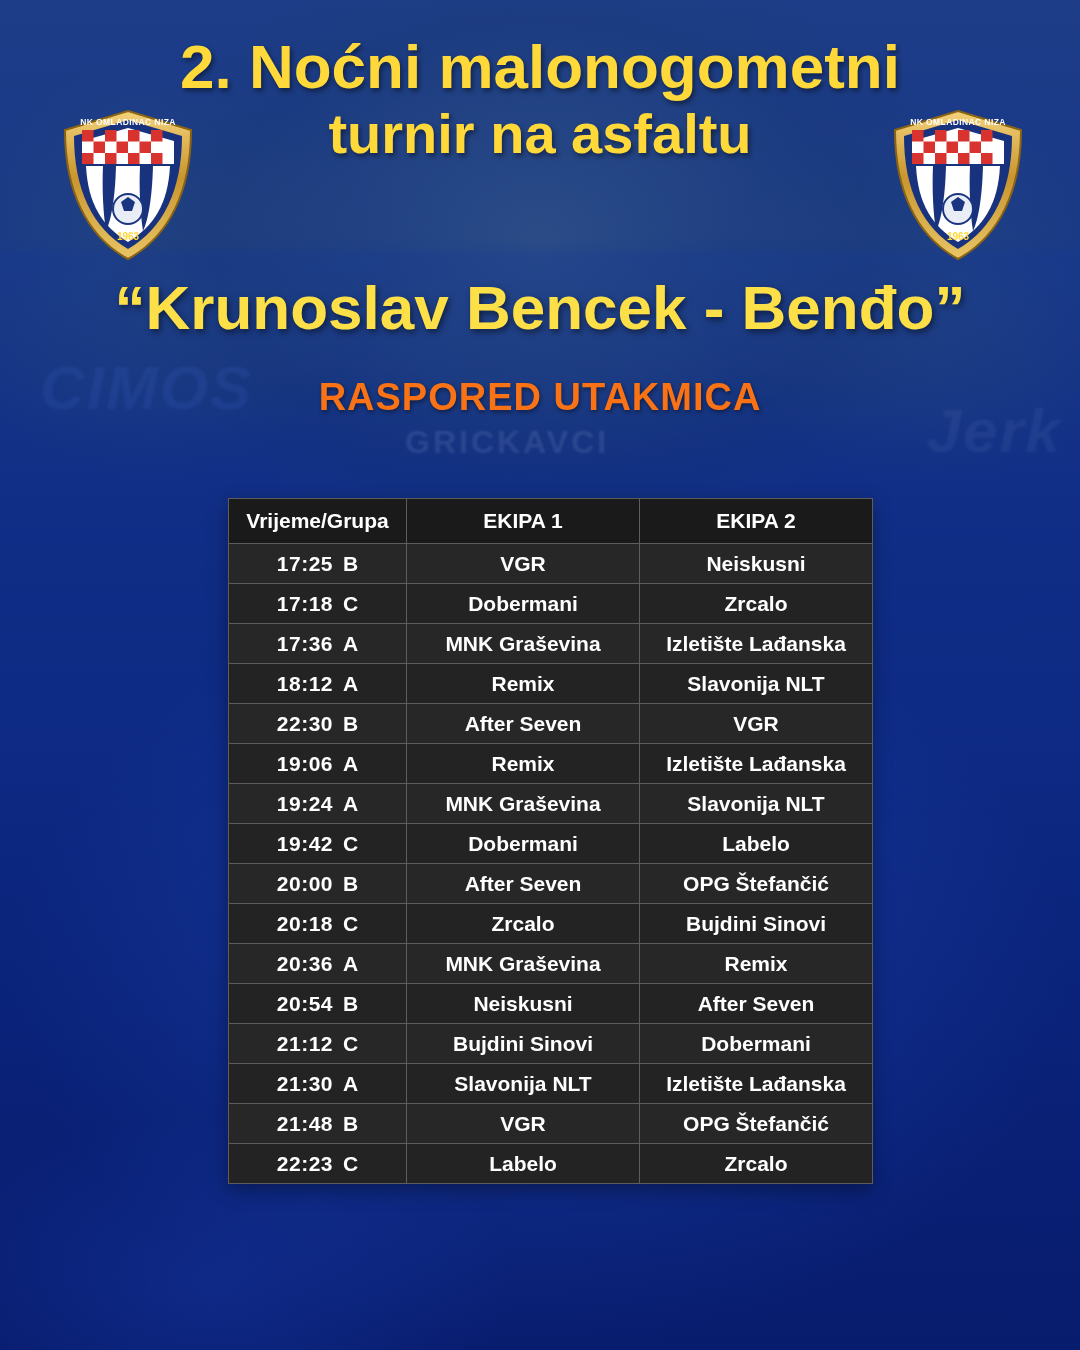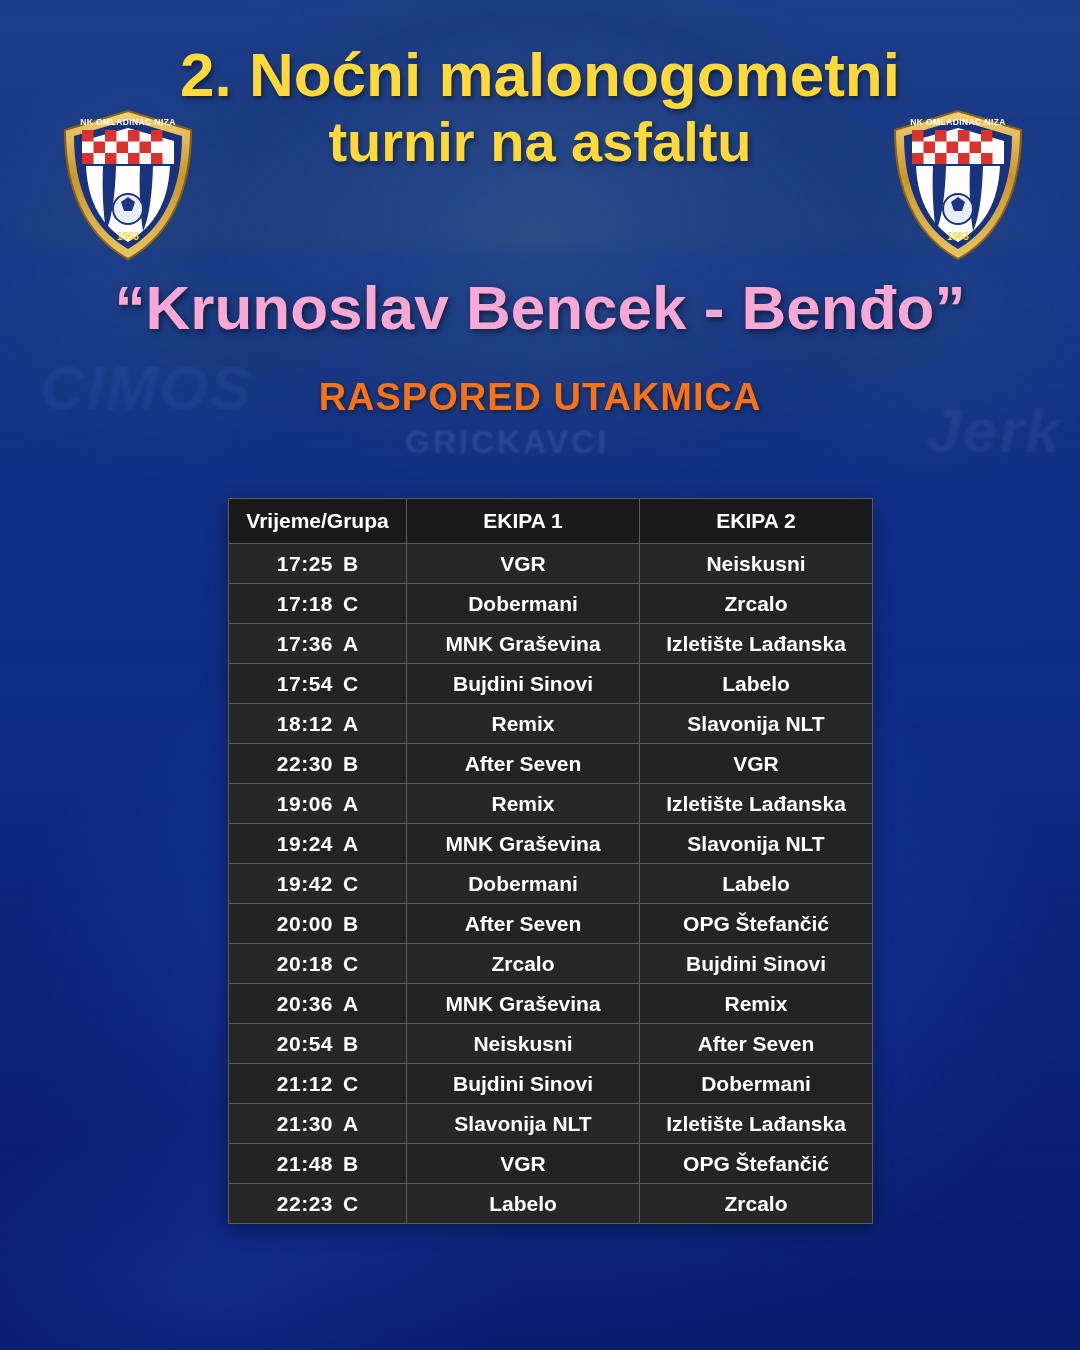--- a/index.html
+++ b/index.html
@@ -72,38 +72,38 @@
     text-align: center;
     z-index: 5;
   }
   .title-line1 {
     font-size: 62px;
     font-weight: bold;
     color: #ffd83a;
     letter-spacing: 0px;
     text-shadow: 2px 3px 5px rgba(0,0,0,0.45);
     line-height: 1.0;
-    margin: 16px 0 8px 0;
+    margin: 8px 0 8px 0;
     padding: 0 92px;
   }
   .title-line2 {
     font-size: 56px;
     font-weight: bold;
     color: #ffd83a;
     text-shadow: 2px 3px 5px rgba(0,0,0,0.45);
     line-height: 1.0;
     margin: 0;
   }
   .title-quote {
     position: absolute;
     left: 0; right: 0; top: 272px;
     text-align: center;
     font-size: 62px;
     font-weight: bold;
-    color: #f9a8d4;
+    color: #fde047;
     text-shadow: 2px 3px 6px rgba(0,0,0,0.5);
     z-index: 5;
   }
   .subtitle {
     position: absolute;
     left: 0; right: 0; top: 376px;
     text-align: center;
     font-size: 38px;
     font-weight: bold;
     color: #f97316;
@@ -280,25 +280,20 @@
             <td class="time-cell"><span class="t">17:18</span><span class="g">C</span></td>
             <td>Dobermani</td>
             <td>Zrcalo</td>
           </tr>
           <tr>
             <td class="time-cell"><span class="t">17:36</span><span class="g">A</span></td>
             <td>MNK Graševina</td>
             <td>Izletište Lađanska</td>
           </tr>
           <tr>
-            <td class="time-cell"><span class="t">17:54</span><span class="g">C</span></td>
-            <td>Bujdini Sinovi</td>
-            <td>Labelo</td>
-          </tr>
-          <tr>
             <td class="time-cell"><span class="t">18:12</span><span class="g">A</span></td>
             <td>Remix</td>
             <td>Slavonija NLT</td>
           </tr>
           <tr>
             <td class="time-cell"><span class="t">22:30</span><span class="g">B</span></td>
             <td>After Seven</td>
             <td>VGR</td>
           </tr>
           <tr>

